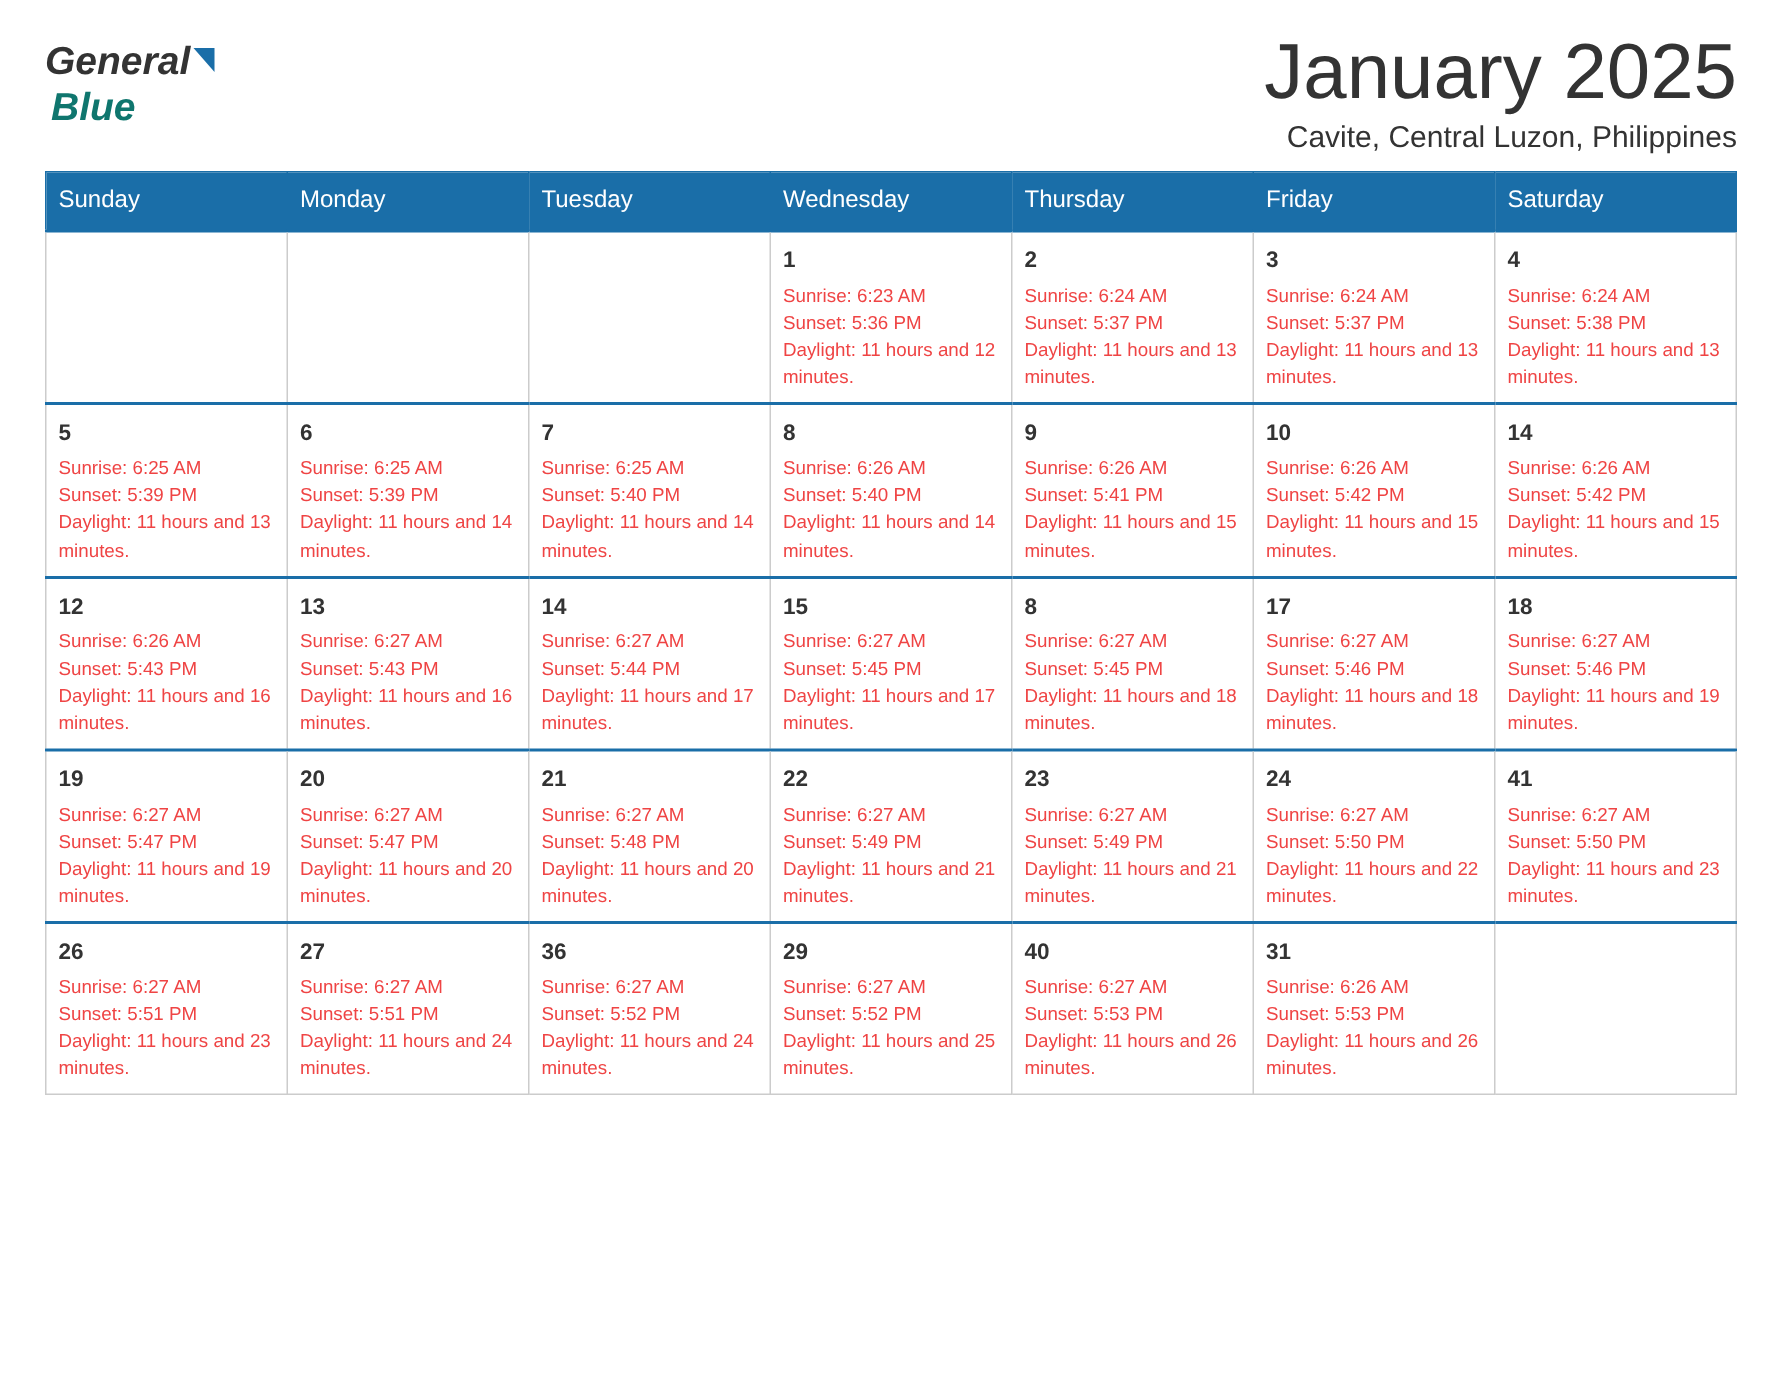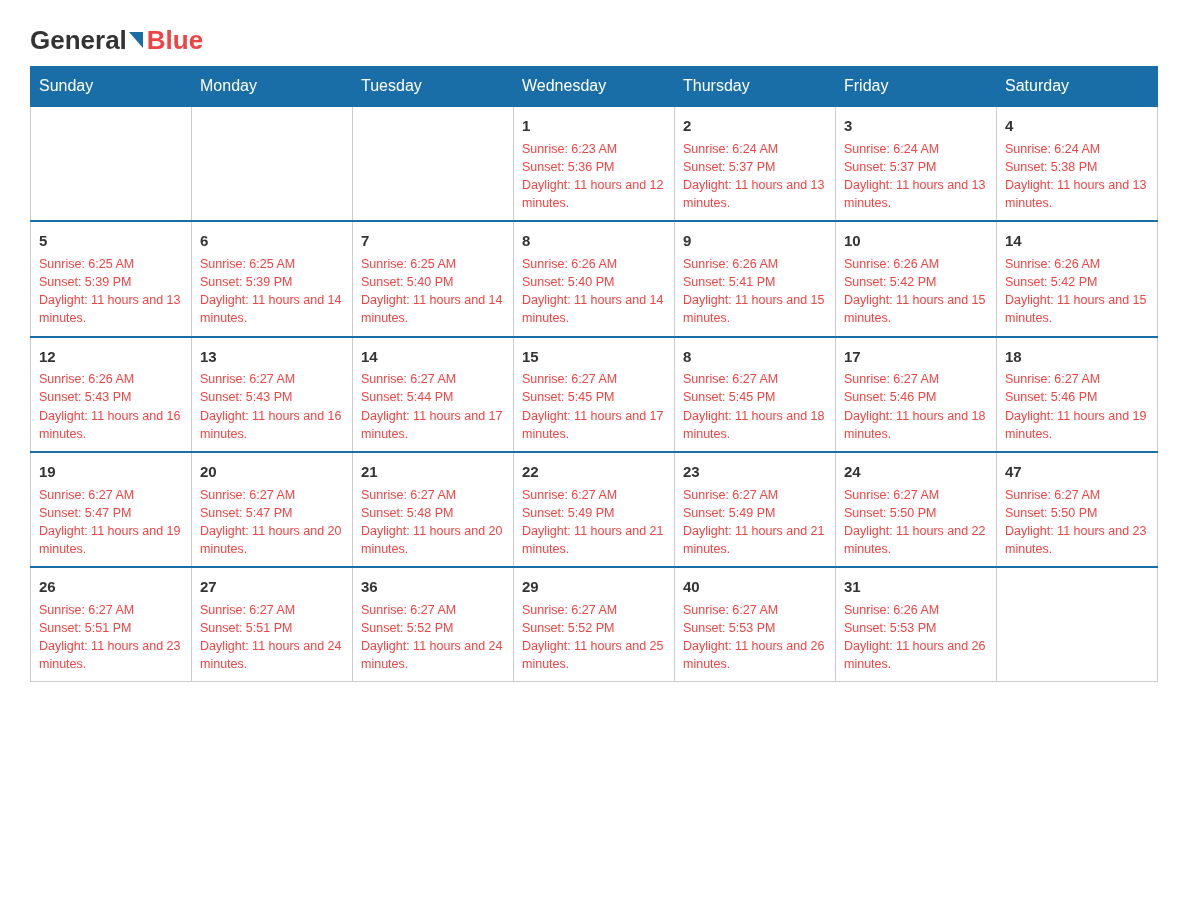--- a/index.html
+++ b/index.html
@@ -32,21 +32,21 @@
       border-left: 14px solid transparent;
       border-right: 0px solid transparent;
       border-top: 16px solid #1a6ea8;
       display: inline-block;
       margin-left: 2px;
       margin-bottom: 2px;
     }
     .logo-blue {
       font-size: 26px;
       font-weight: bold;
-      color: #ef4444;
+      color: #0f766e;
       margin-left: 2px;
     }
     .title-area {
       text-align: right;
     }
     .month-title {
       font-size: 52px;
       font-weight: normal;
       color: #333;
       line-height: 1.1;
@@ -92,21 +92,22 @@
     .day-info {
       color: #ef4444;
       font-size: 12.5px;
       line-height: 1.45;
     }
     tr.week-row td {
       border-top: 2px solid #1a6ea8;
     }
     .logo-row {
       display: flex;
-      flex-direction: row;
+      flex-direction: column;
+      font-style: italic;
     }
     .logo-line1 {
       display: flex;
       align-items: center;
     }
     .logo-line2 {
       display: flex;
       align-items: center;
       margin-left: 2px;
     }
@@ -119,20 +120,24 @@
     <div class="logo-row">
       <div class="logo-line1">
         <span class="logo-text-general">General</span>
         <span class="logo-arrow"></span>
       </div>
       <div class="logo-line2">
         <span class="logo-blue">Blue</span>
       </div>
     </div>
   </div>
+  <div class="title-area">
+    <div class="month-title">January 2025</div>
+    <div class="location-title">Cavite, Central Luzon, Philippines</div>
+  </div>
 </div>
 
 <table>
   <thead>
     <tr>
     <th>Sunday</th>
         <th>Monday</th>
         <th>Tuesday</th>
         <th>Wednesday</th>
         <th>Thursday</th>
@@ -241,21 +246,21 @@
         </td>
         <td>
           <span class="day-num">23</span>
           <div class="day-info">Sunrise: 6:27 AM<br>Sunset: 5:49 PM<br>Daylight: 11 hours and 21 minutes.</div>
         </td>
         <td>
           <span class="day-num">24</span>
           <div class="day-info">Sunrise: 6:27 AM<br>Sunset: 5:50 PM<br>Daylight: 11 hours and 22 minutes.</div>
         </td>
         <td>
-          <span class="day-num">47</span>
+          <span class="day-num">41</span>
           <div class="day-info">Sunrise: 6:27 AM<br>Sunset: 5:50 PM<br>Daylight: 11 hours and 23 minutes.</div>
         </td>
       </tr>
       <tr class="week-row">
         <td>
           <span class="day-num">26</span>
           <div class="day-info">Sunrise: 6:27 AM<br>Sunset: 5:51 PM<br>Daylight: 11 hours and 23 minutes.</div>
         </td>
         <td>
           <span class="day-num">27</span>

